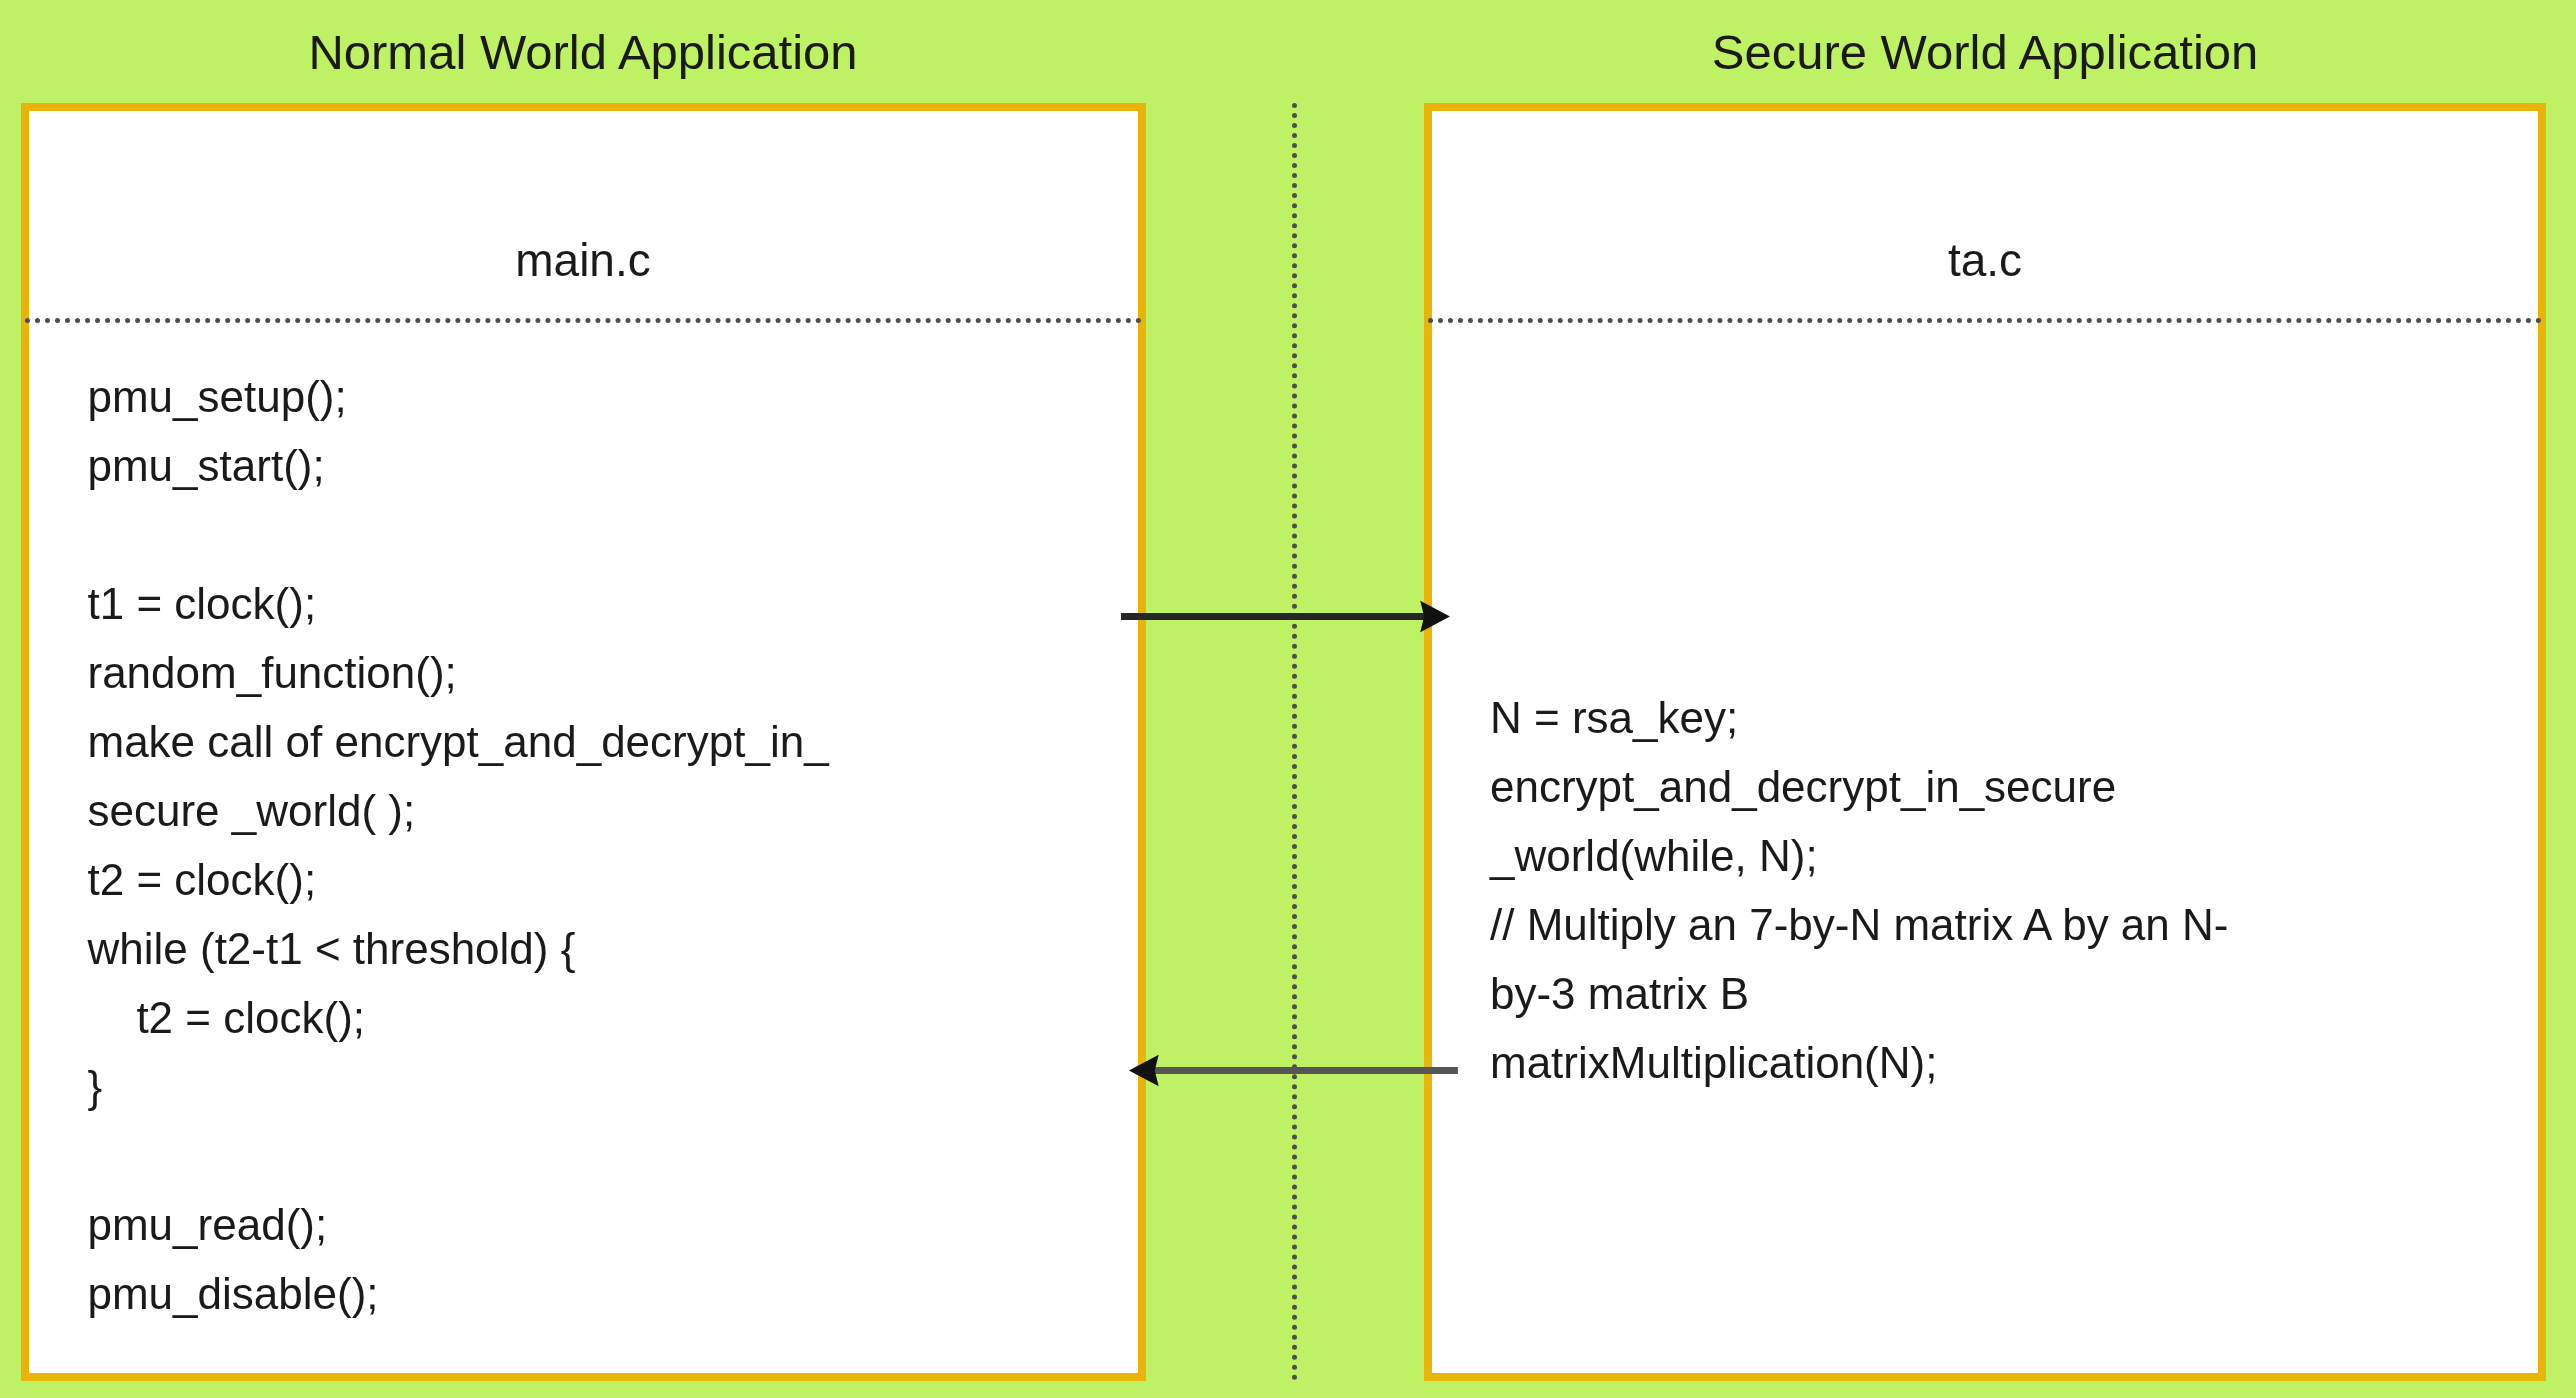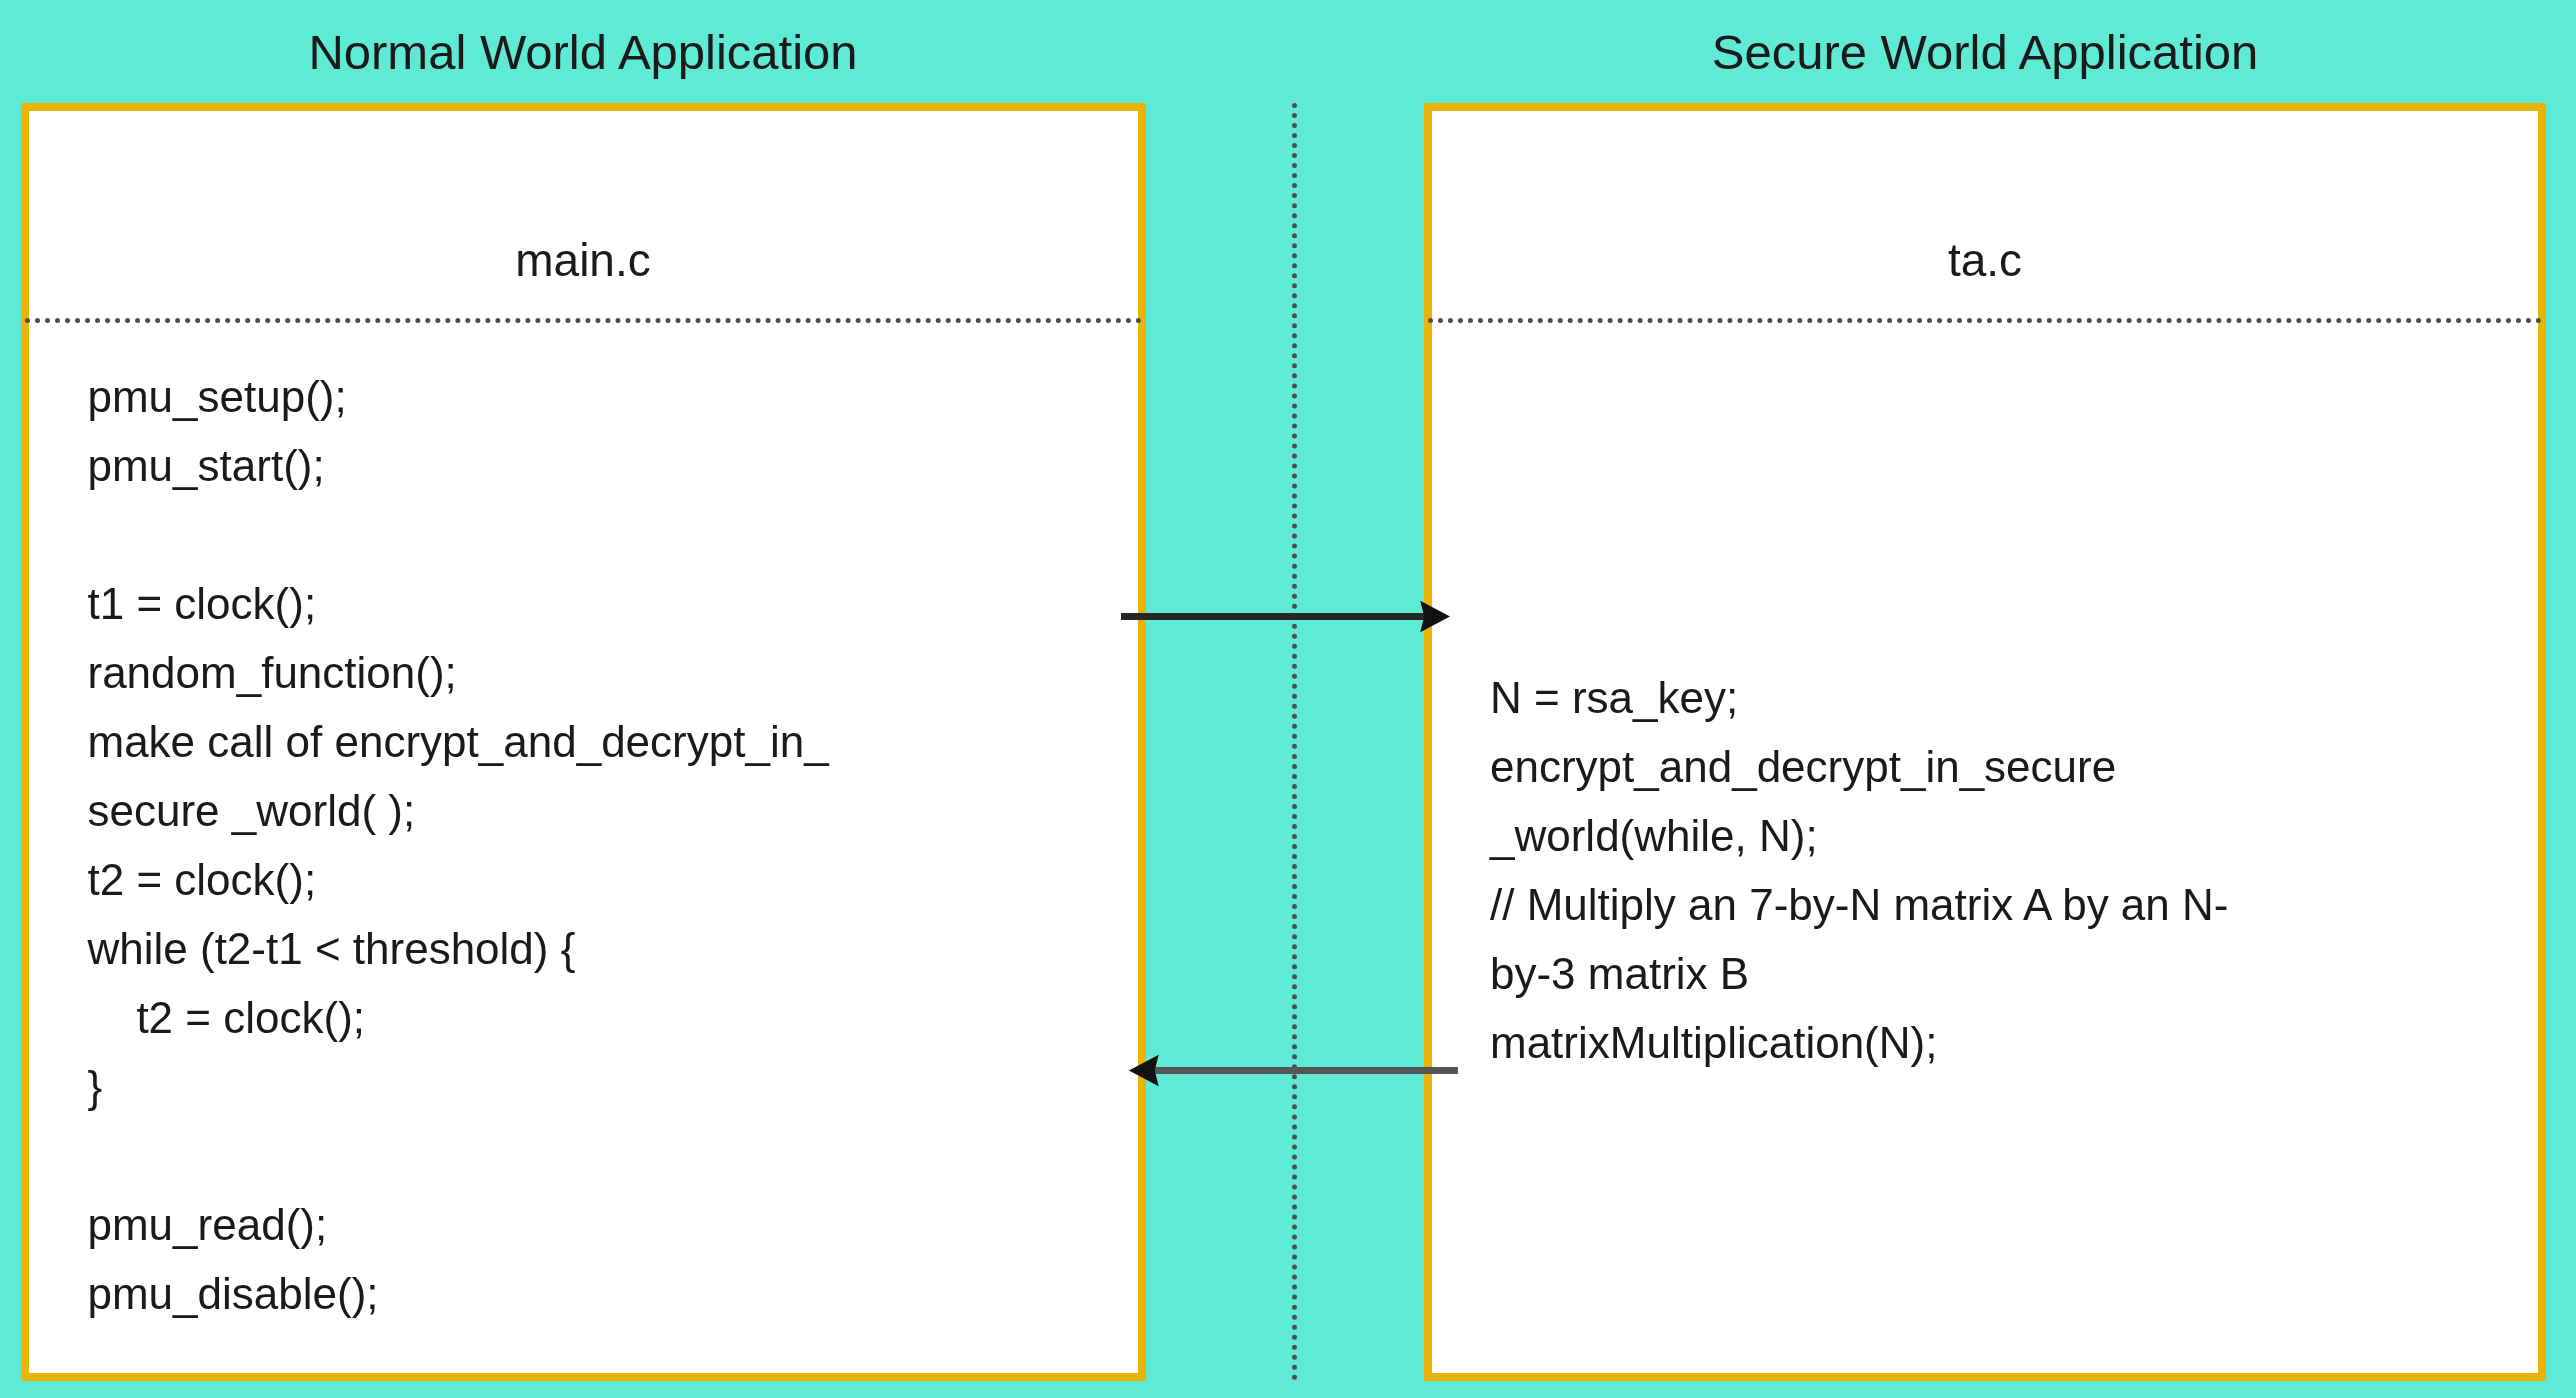--- a/index.html
+++ b/index.html
@@ -8,21 +8,21 @@
     background: #ffffff;
   }
   body {
     font-family: "Liberation Sans", sans-serif;
     color: #000000;
   }
   #canvas {
     position: relative;
     width: 2576px;
     height: 1398px;
-    background: #5eead4;
+    background: #bef264;
     overflow: hidden;
   }
 
   
   .panel-heading {
     position: absolute;
     font-size: 49px;
     line-height: 1;
     color: #1a1a1a;
     white-space: nowrap;
@@ -67,21 +67,21 @@
 
   
   .code-block {
     position: absolute;
     font-size: 44px;
     line-height: 69px;
     color: #1a1a1a;
     white-space: pre;
   }
   #code-left  { left: 52px; top: 251px;  width: 1057px; margin-left: 7px; }
-  #code-right { left: 58px; top: 552px;  width: 1041px; }
+  #code-right { left: 58px; top: 572px;  width: 1041px; }
   .code-line { height: 69px; }
   .code-line.blank { height: 69px; }
 
   
   #world-divider {
     position: absolute;
     left: 1292px;
     top: 103px;
     width: 0;
     height: 1278px;

